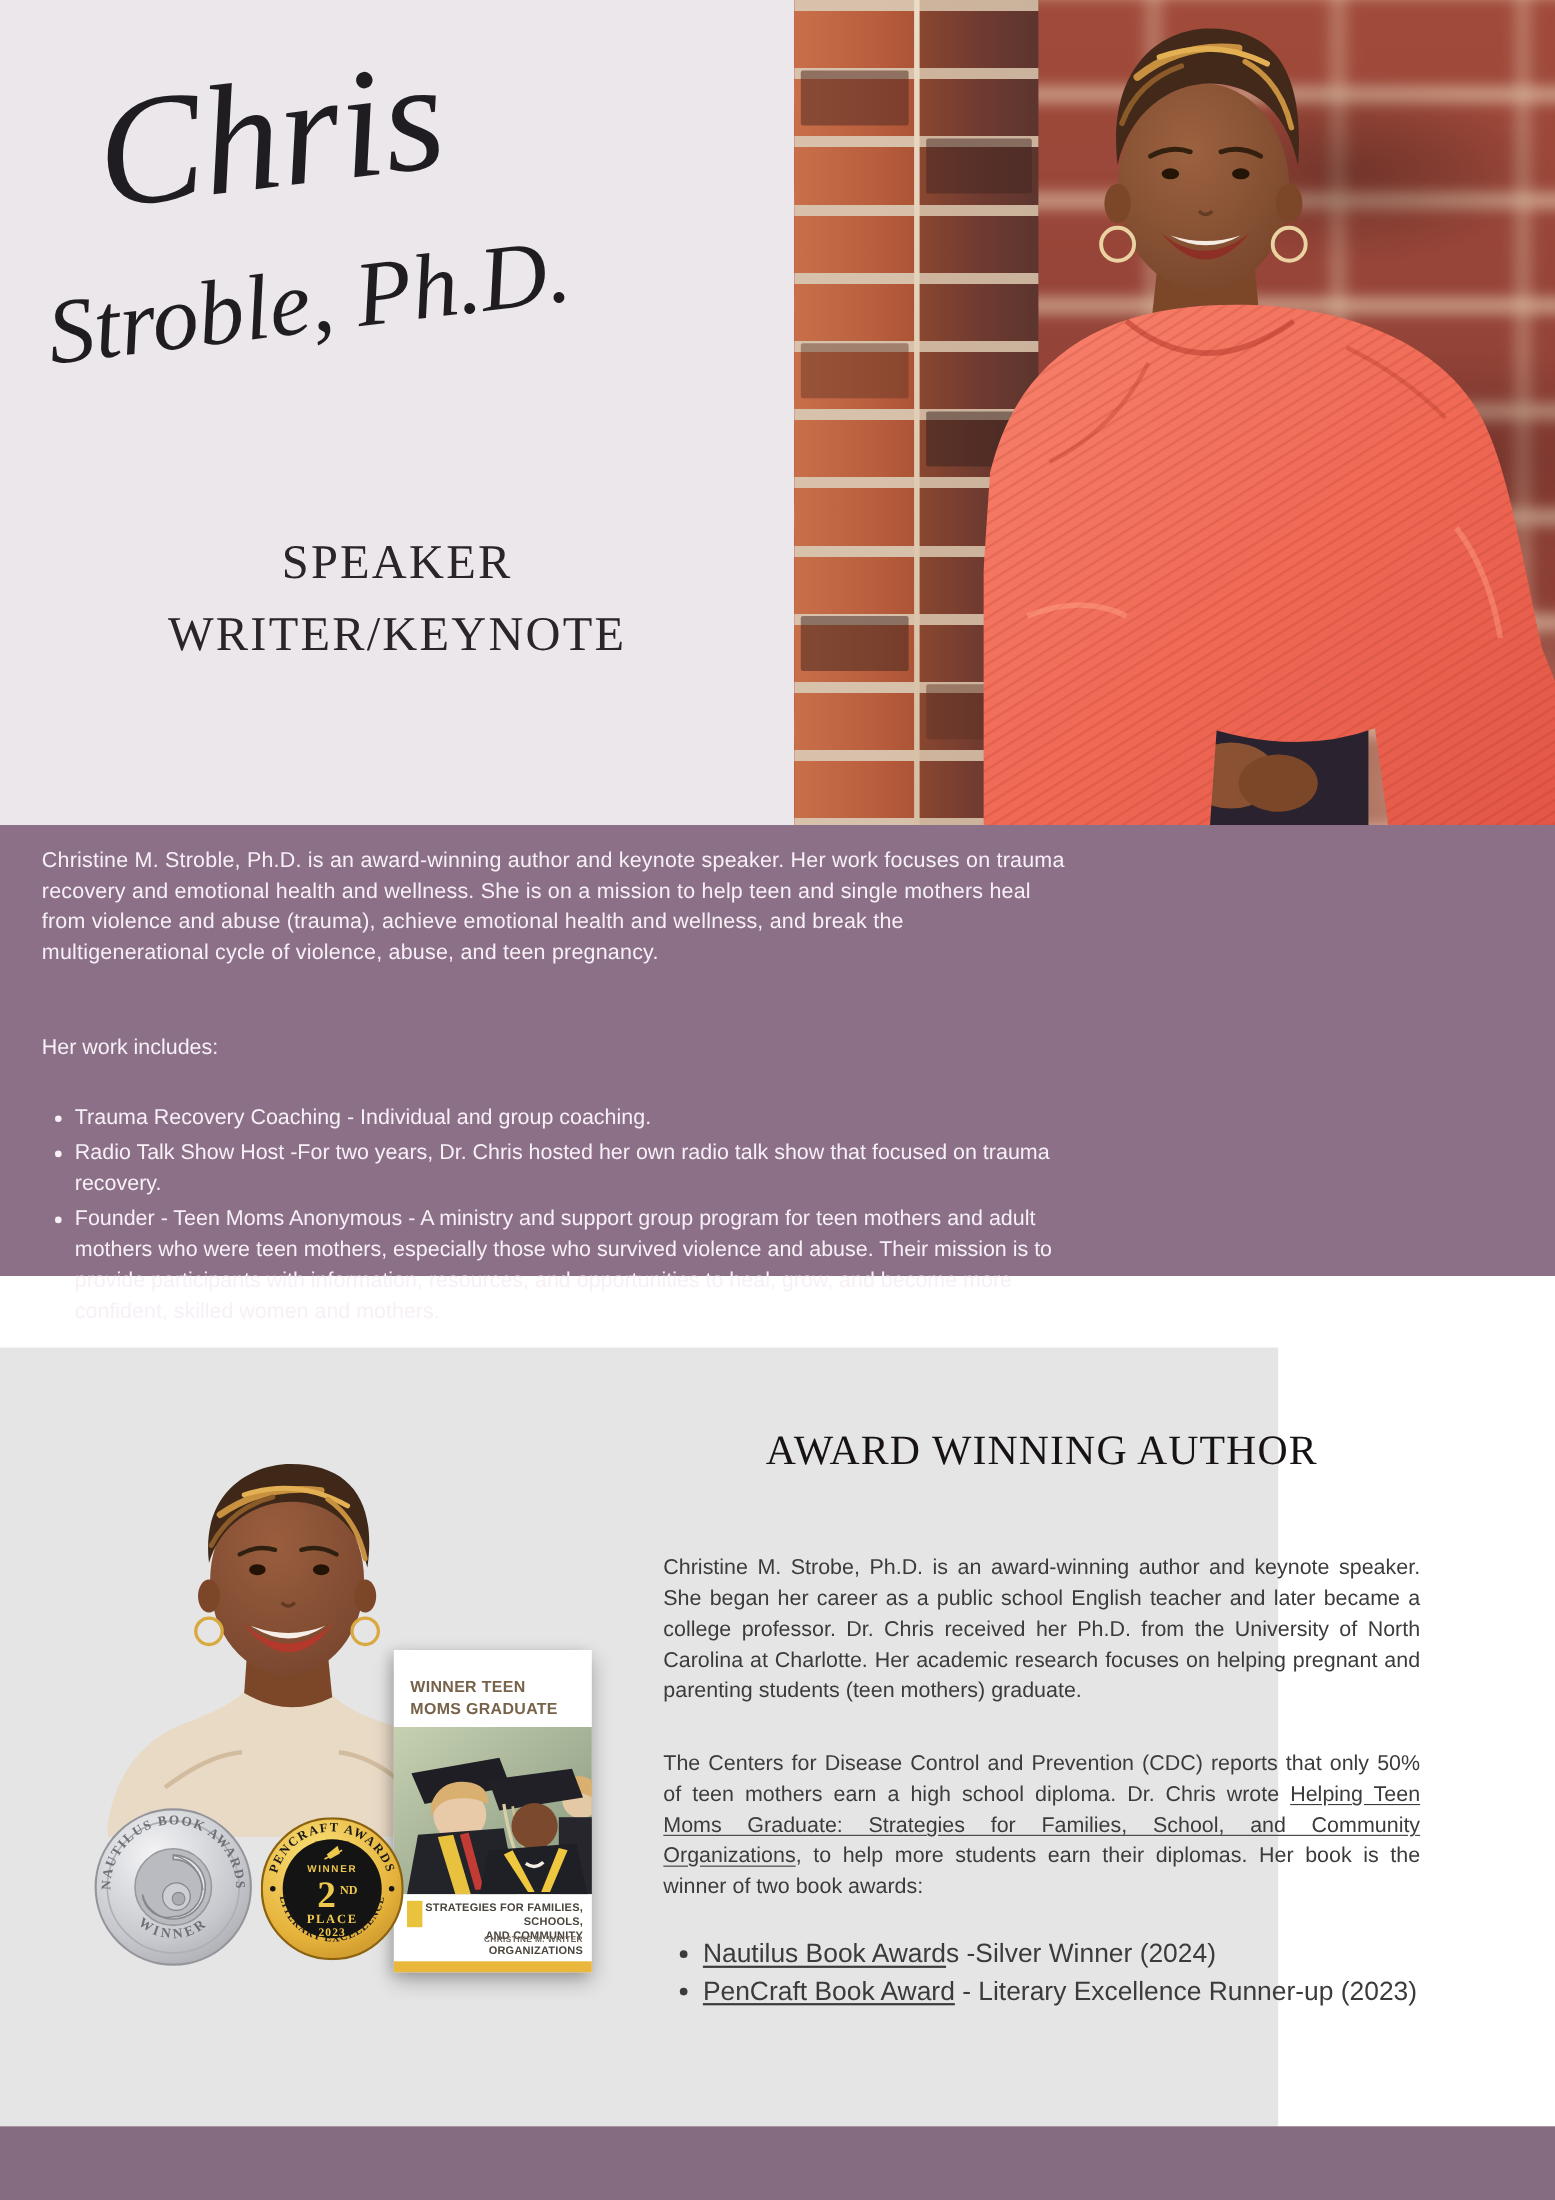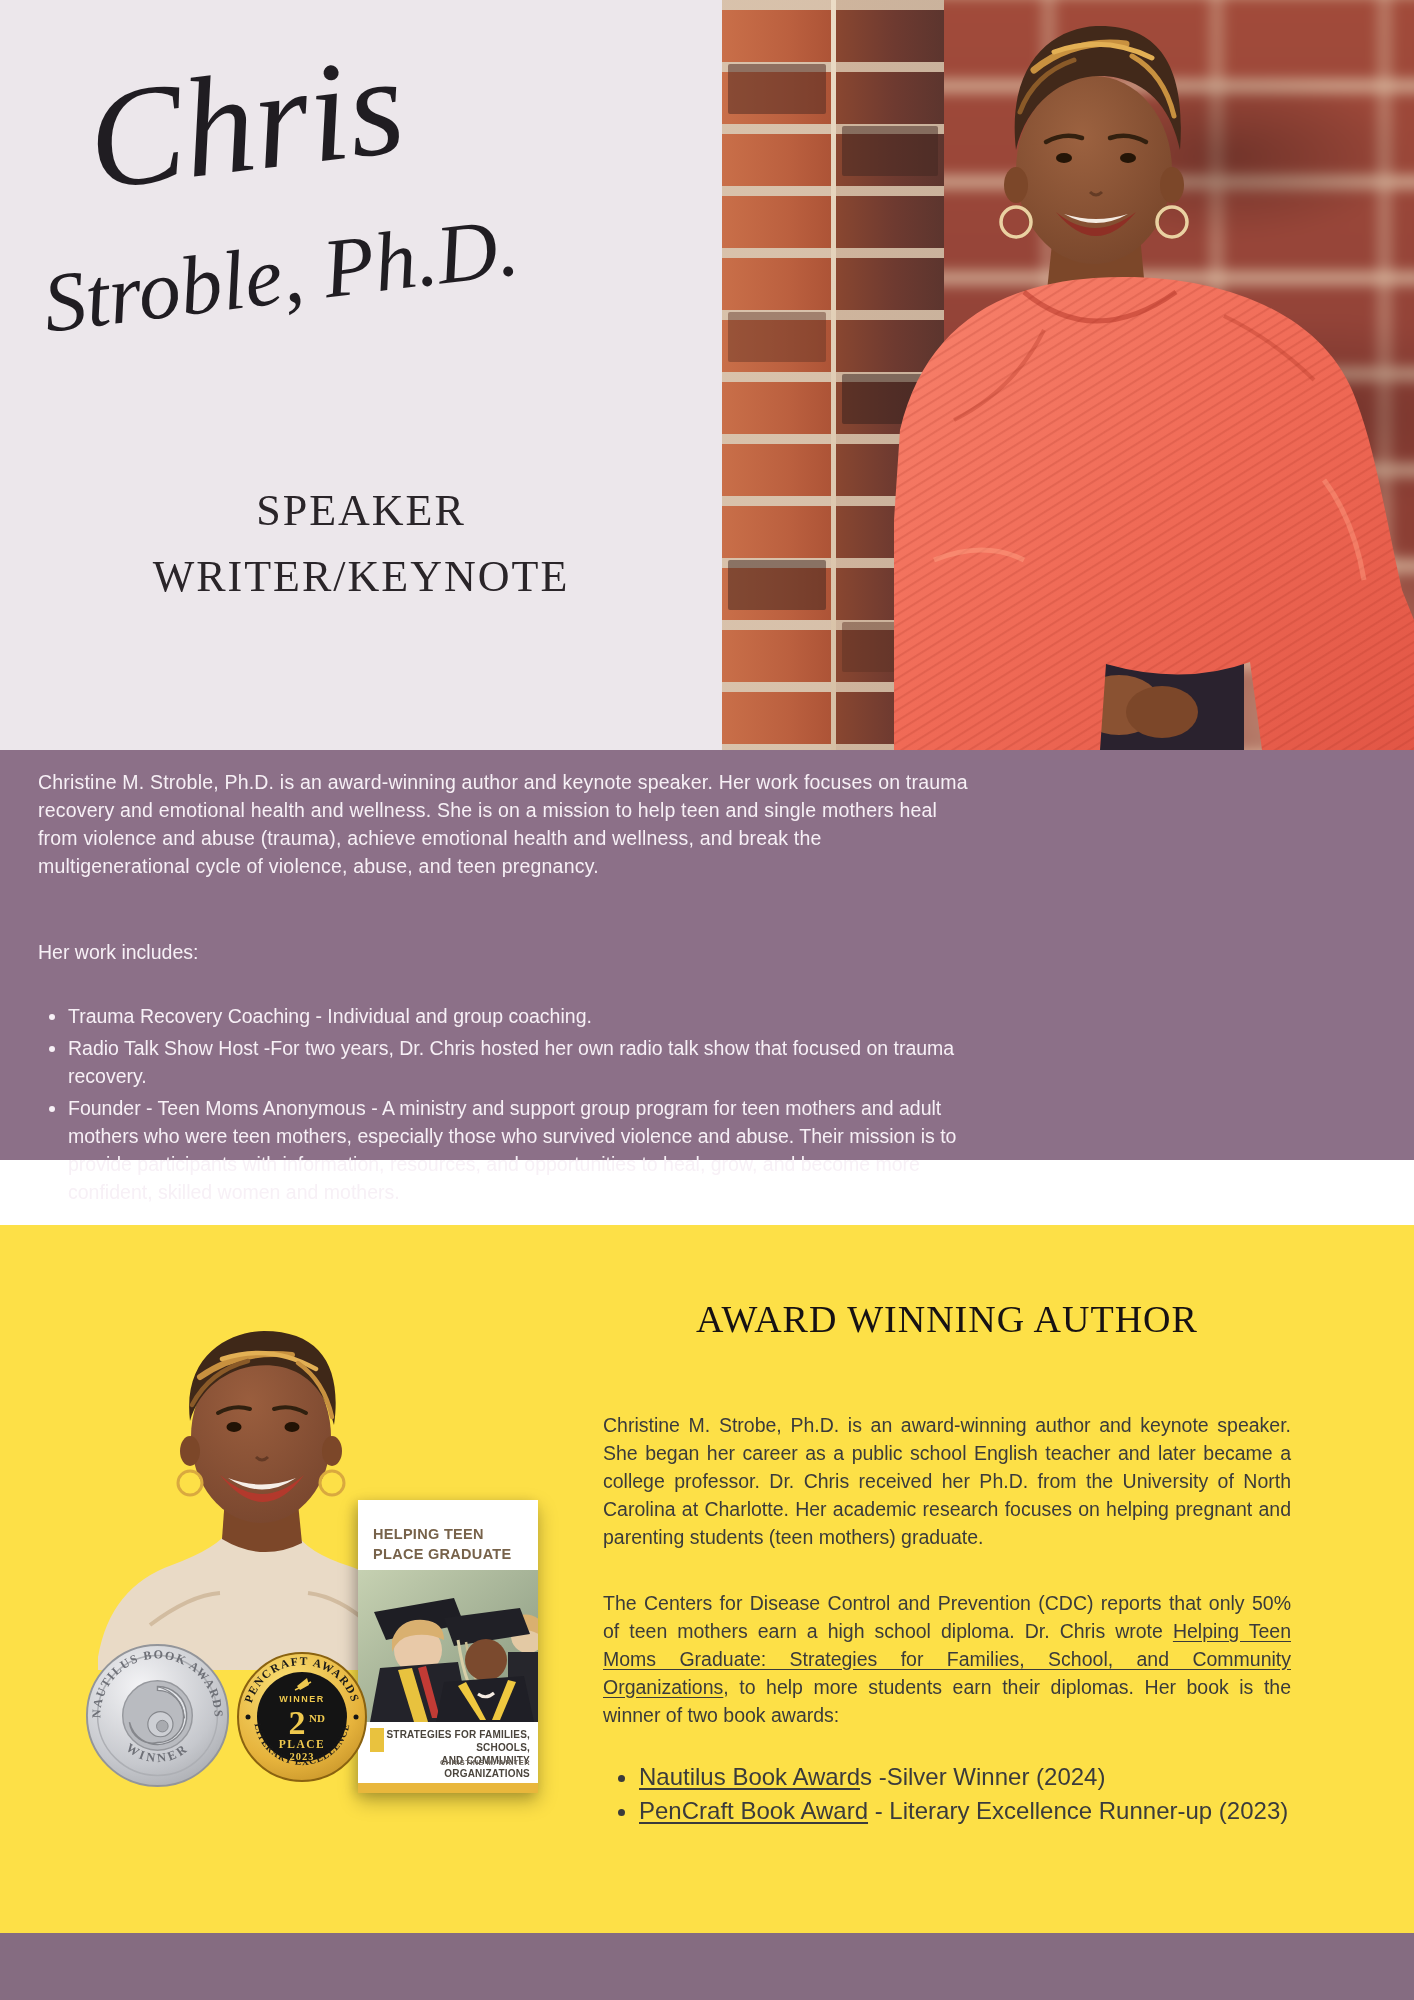--- a/index.html
+++ b/index.html
@@ -40,21 +40,21 @@
   
   .bio{position:absolute;left:0;top:750px;width:1414px;height:410px;background:#8C7088;
        color:#F7F0F6;}
   .bio-inner{position:absolute;left:38px;top:18px;width:940px;}
   .bio p{margin:0 0 58px 0;font-size:19.5px;line-height:28px;font-weight:400;letter-spacing:0.2px;}
   .bio .includes{margin:0;font-size:19.5px;line-height:28px;}
   .bio ul{margin:36px 0 0 0;padding:0 0 0 30px;}
   .bio li{font-size:19.5px;line-height:28px;margin-bottom:4px;}
 
   
-  .awards{position:absolute;left:0;top:1225px;width:1414px;height:708px;background:#fde047;}
+  .awards{position:absolute;left:0;top:1225px;width:1162px;height:708px;background:#e5e5e5;}
   .awards-heading{position:absolute;left:600px;top:72px;width:694px;text-align:center;
       font-family:"Liberation Serif",serif;font-size:38px;font-weight:500;letter-spacing:1px;
       color:#171213;}
   .col{position:absolute;left:603px;top:186px;width:688px;color:#3B3B3B;}
   .col p{margin:0;font-size:19.5px;line-height:28px;text-align:justify;}
   .col .p1{margin-bottom:38px;}
   .col ul{margin:34px 0 0 0;padding:0 0 0 36px;}
   .col li{font-size:24px;line-height:28px;margin-bottom:6px;}
   .u{text-decoration:underline;text-underline-offset:3px;}
 
@@ -213,21 +213,21 @@
         <path d="M138 88 Q154 79 170 84" stroke="#30200F" stroke-width="4" fill="none" stroke-linecap="round"></path>
         <path d="M194 84 Q210 79 226 88" stroke="#30200F" stroke-width="4" fill="none" stroke-linecap="round"></path>
         <ellipse cx="154" cy="102" rx="7.5" ry="5" fill="#221305"></ellipse>
         <ellipse cx="212" cy="102" rx="7.5" ry="5" fill="#221305"></ellipse>
         <path d="M176 132 Q182 138 188 132" stroke="rgba(40,20,10,0.4)" stroke-width="3" fill="none"></path>
         <path d="M140 150 Q182 188 224 150 Q184 204 140 150 Z" fill="#B3392C"></path>
         <path d="M148 153 Q182 176 216 153 Q182 166 148 153 Z" fill="#F6EFE8"></path>
       </svg>
 
       <div class="book">
-        <div class="book-title">HELPING TEEN PLACE GRADUATE</div>
+        <div class="book-title">WINNER TEEN MOMS GRADUATE</div>
         <svg class="book-photo" viewBox="0 0 180 152">
           <rect width="180" height="152" fill="#A9B49A"></rect>
           <rect width="180" height="152" fill="url(#bgSoft)"></rect>
           <defs>
             <linearGradient id="bgSoft" x1="0" y1="0" x2="1" y2="1">
               <stop offset="0" stop-color="rgba(201,212,180,0.9)"></stop>
                 <stop offset="1" stop-color="rgba(130,146,122,0.9)"></stop>
             </linearGradient>
           </defs>
 

